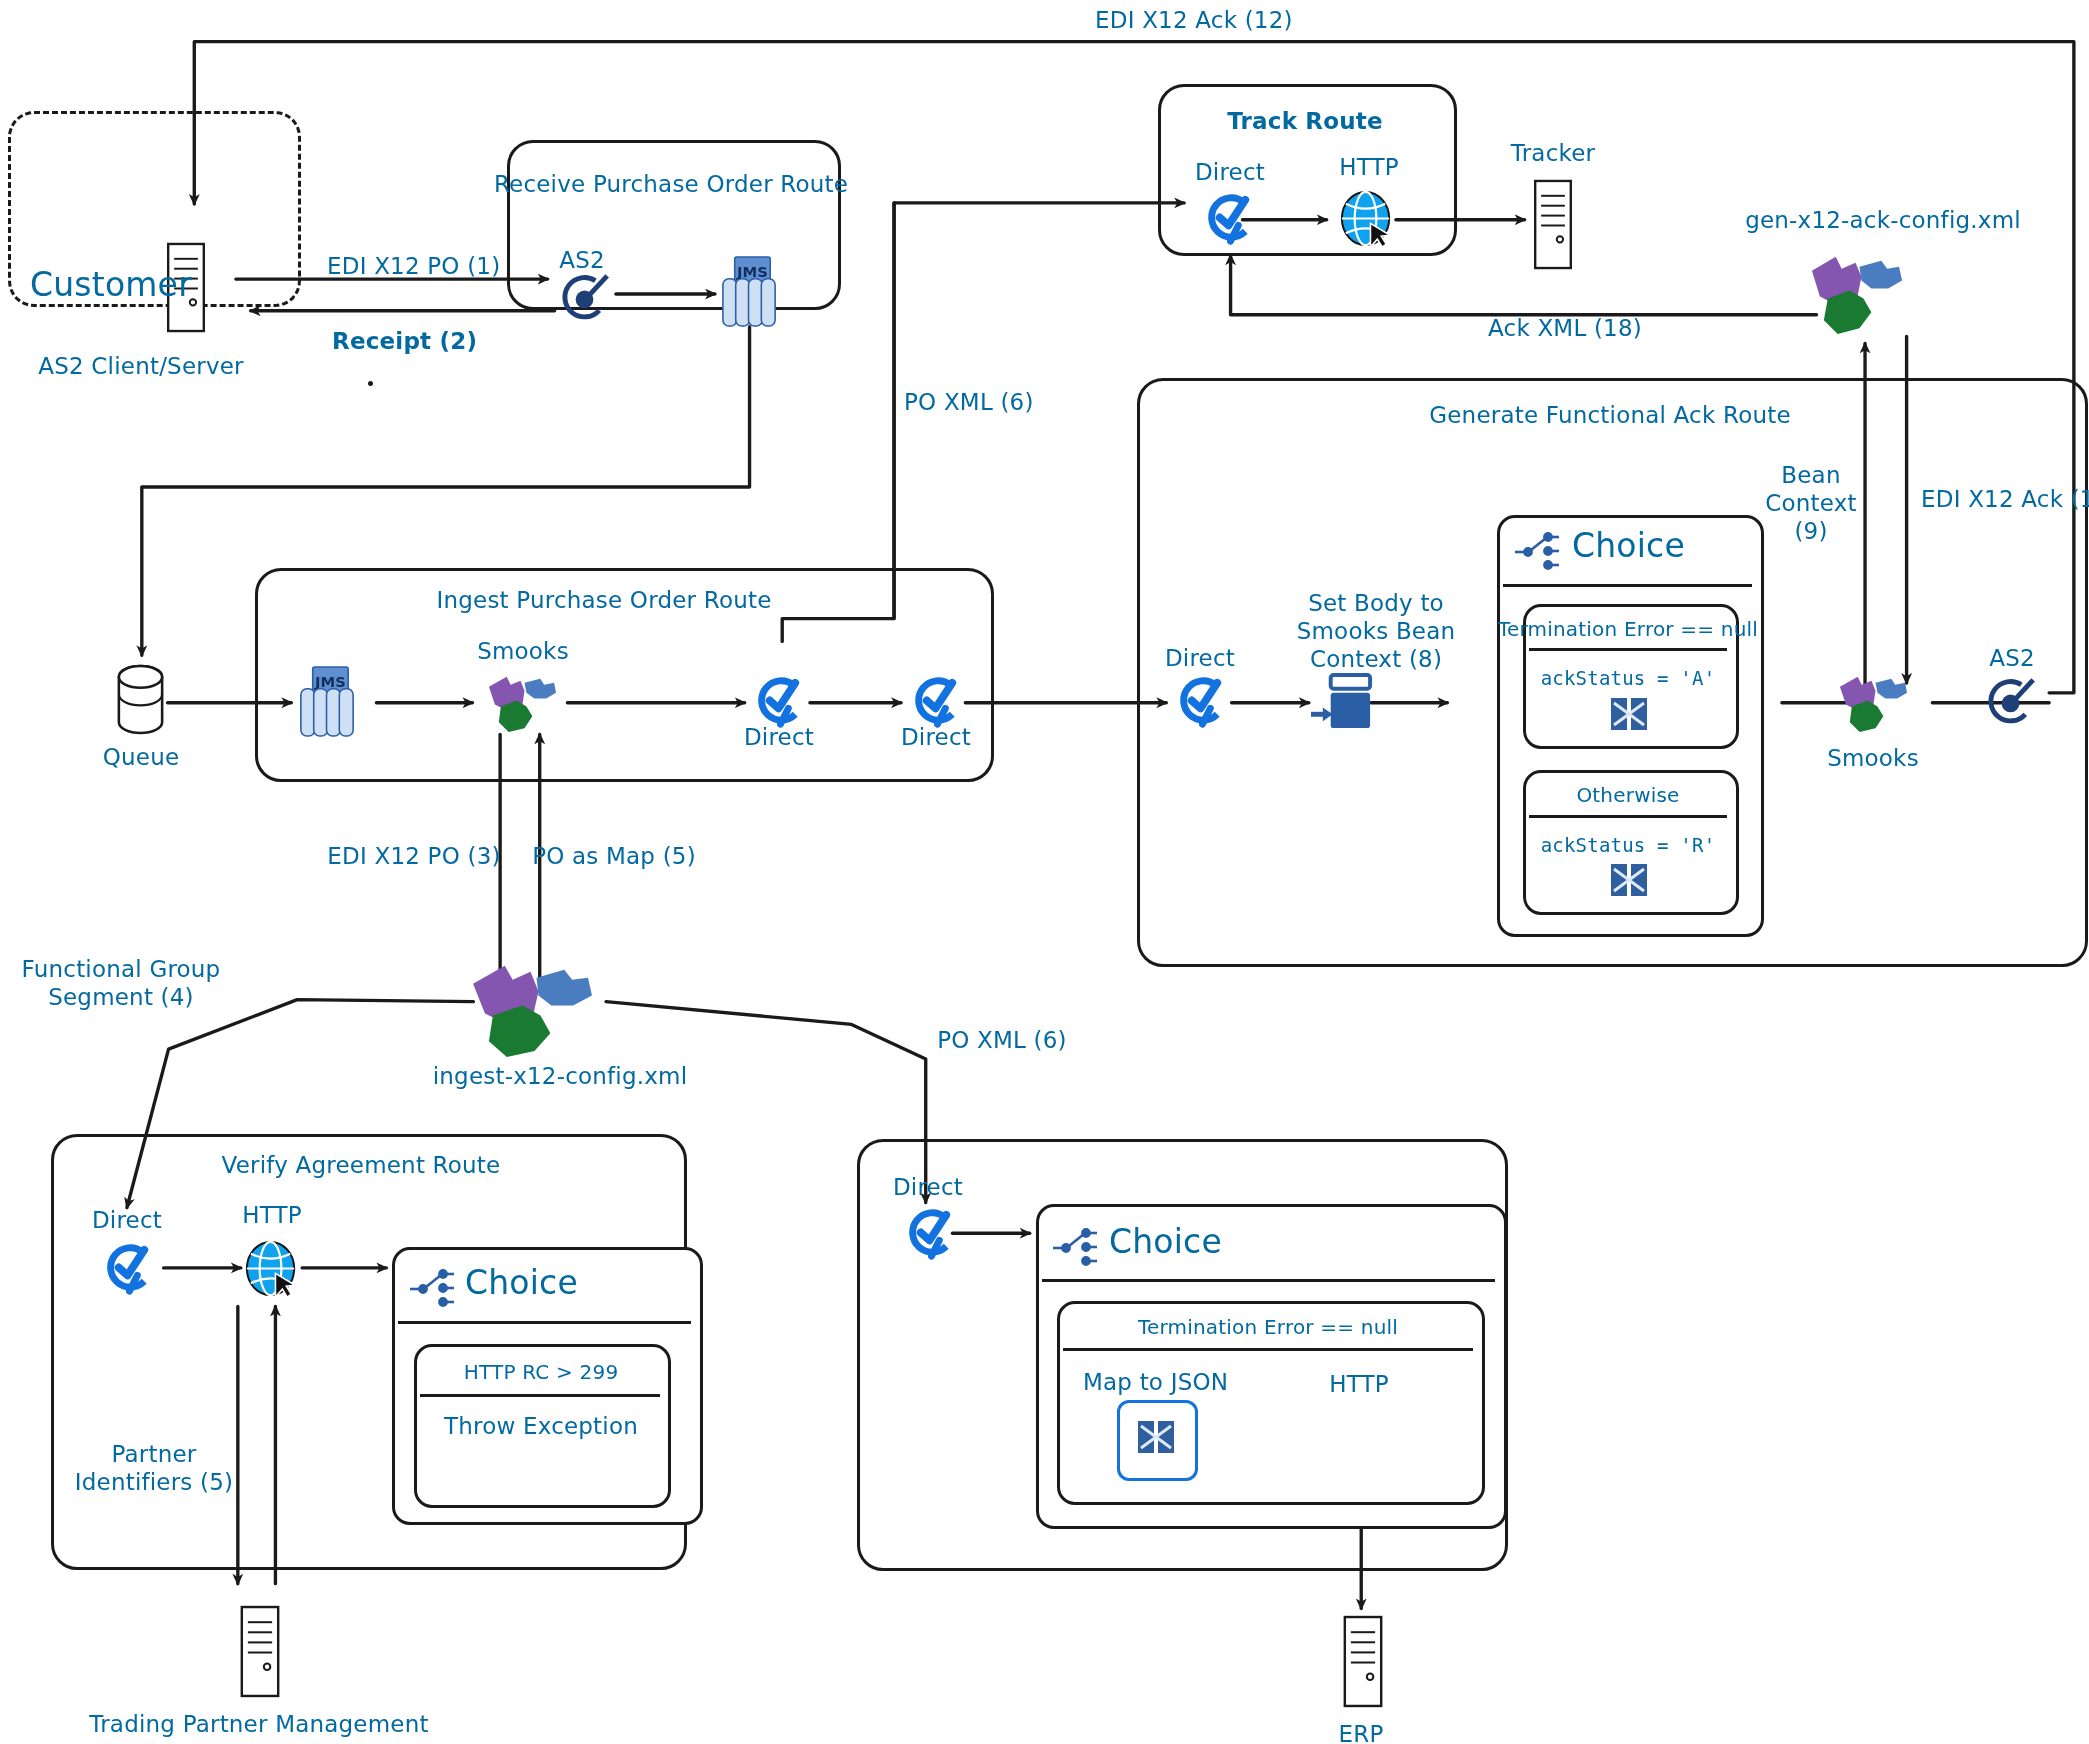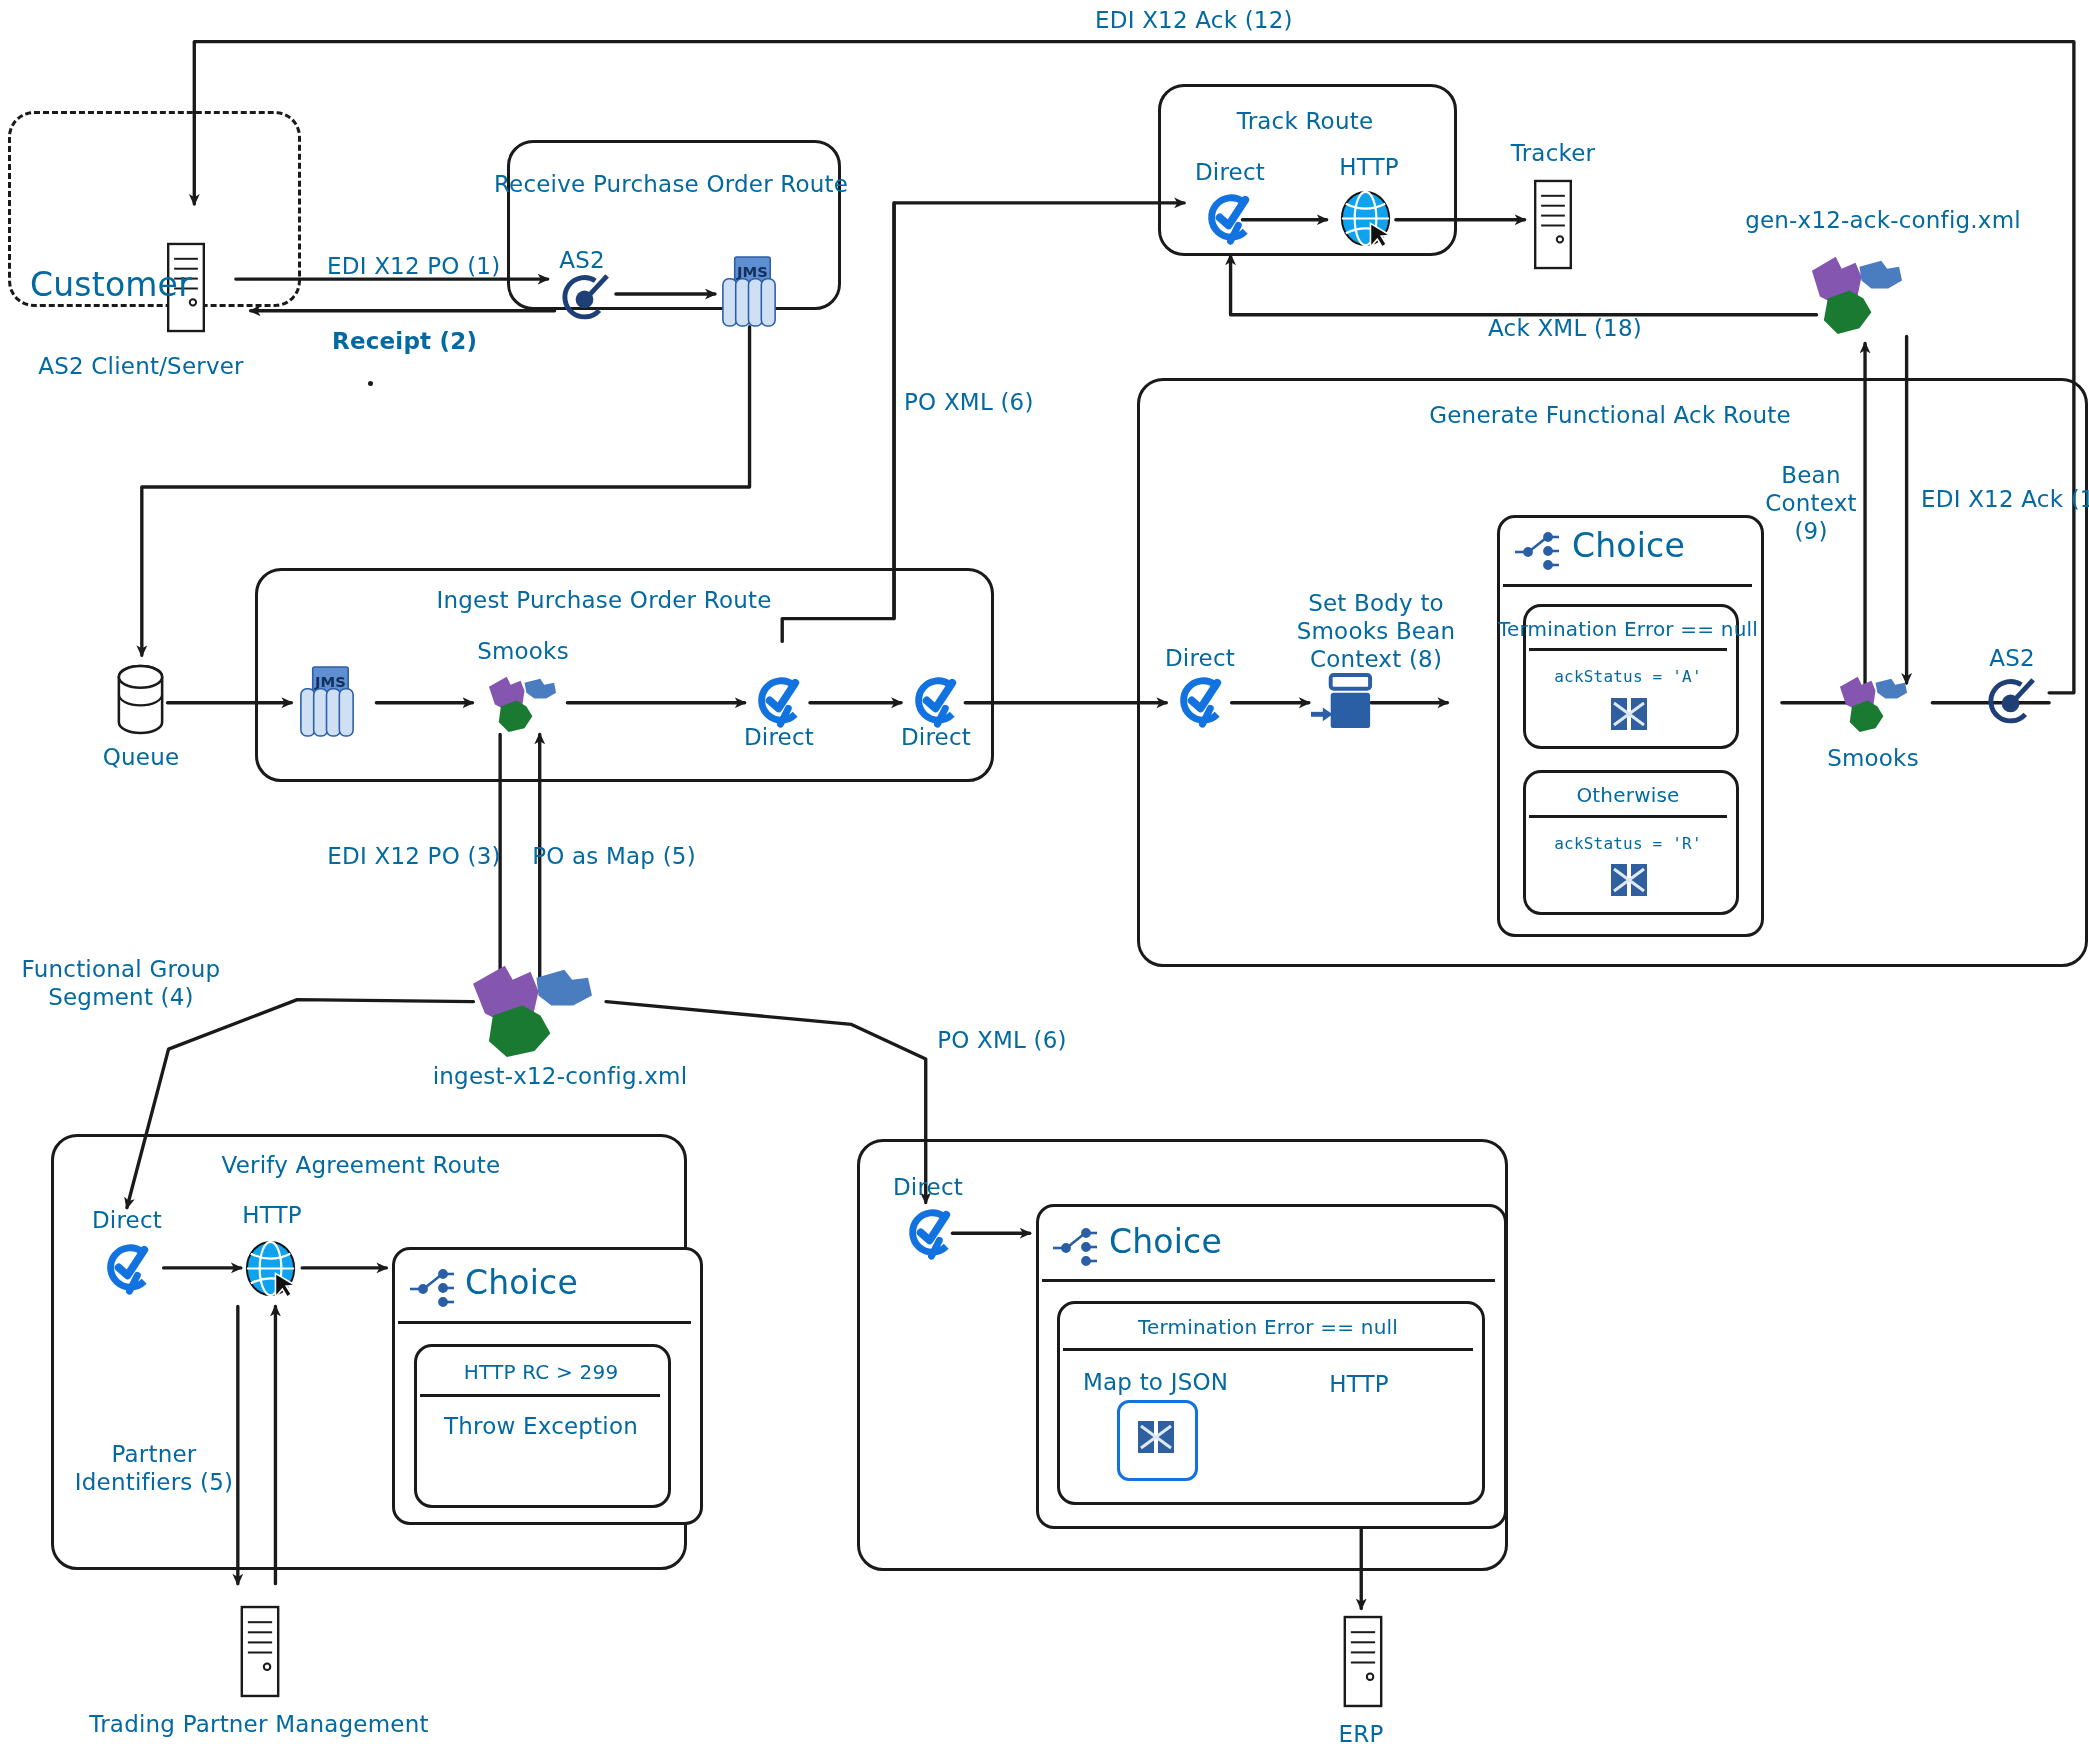--- a/index.html
+++ b/index.html
@@ -6,42 +6,42 @@
   body{font-family:"DejaVu Sans",sans-serif;}
   #canvas{position:relative;width:2090px;height:1744px;background:#fff;overflow:hidden;}
   svg.layer{position:absolute;left:0;top:0;width:2090px;height:1744px;pointer-events:none;}
   .lbl{position:absolute;font-family:"DejaVu Sans",sans-serif;color:#0369a1;
        white-space:pre;line-height:1.22;letter-spacing:0.2px;}
   .t-route{font-size:23px;}
   .t-node{font-size:23px;}
   .t-flow{font-size:23px;}
   .t-big{font-size:33px;}
   .t-small{font-size:20px;}
-  .t-mono{font-family:"DejaVu Sans Mono",monospace;font-size:16px;}
+  .t-mono{font-family:"DejaVu Sans Mono",monospace;font-size:19px;}
   .ctr{transform:translateX(-50%);text-align:center;}
   .icon{position:absolute;}
   .box{position:absolute;border:3px solid #1a1a1a;border-radius:26px;background:transparent;}
   .box-dash{position:absolute;border:3px dashed #1a1a1a;border-radius:26px;background:transparent;}
   .panel{position:absolute;border:3px solid #1a1a1a;border-radius:18px;background:#fff;}
   .panel-in{position:absolute;border:3px solid #1a1a1a;border-radius:18px;background:#fff;}
   .hdr-rule{position:absolute;height:3px;background:#1a1a1a;}
   .jsonbox{position:absolute;border:3px solid #1272e0;border-radius:12px;background:#fff;}
 </style>
 </head>
 <body>
 
 <div id="canvas">
 
   <div class="box-dash" style="left:8px;top:111px;width:287px;height:190px;"></div>
 
   <div class="box" style="left:507px;top:140px;width:328px;height:164px;"></div>
   <div class="lbl t-route ctr" style="left:671px;top:170px;">Receive Purchase Order Route</div>
 
   <div class="box" style="left:1158px;top:84px;width:293px;height:166px;"></div>
-  <div class="lbl t-route ctr" style="left:1305px;top:107px;">Track Route</div>
+  <div class="lbl t-route ctr" style="left:1305px;top:107px;font-weight:bold;">Track Route</div>
 
   <div class="box" style="left:255px;top:568px;width:733px;height:208px;"></div>
   <div class="lbl t-route ctr" style="left:604px;top:586px;">Ingest Purchase Order Route</div>
 
   <div class="box" style="left:1137px;top:378px;width:945px;height:583px;"></div>
   <div class="lbl t-route ctr" style="left:1610px;top:401px;">Generate Functional Ack Route</div>
 
   <div class="box" style="left:51px;top:1134px;width:630px;height:430px;"></div>
   <div class="lbl t-route ctr" style="left:361px;top:1151px;">Verify Agreement Route</div>
 

